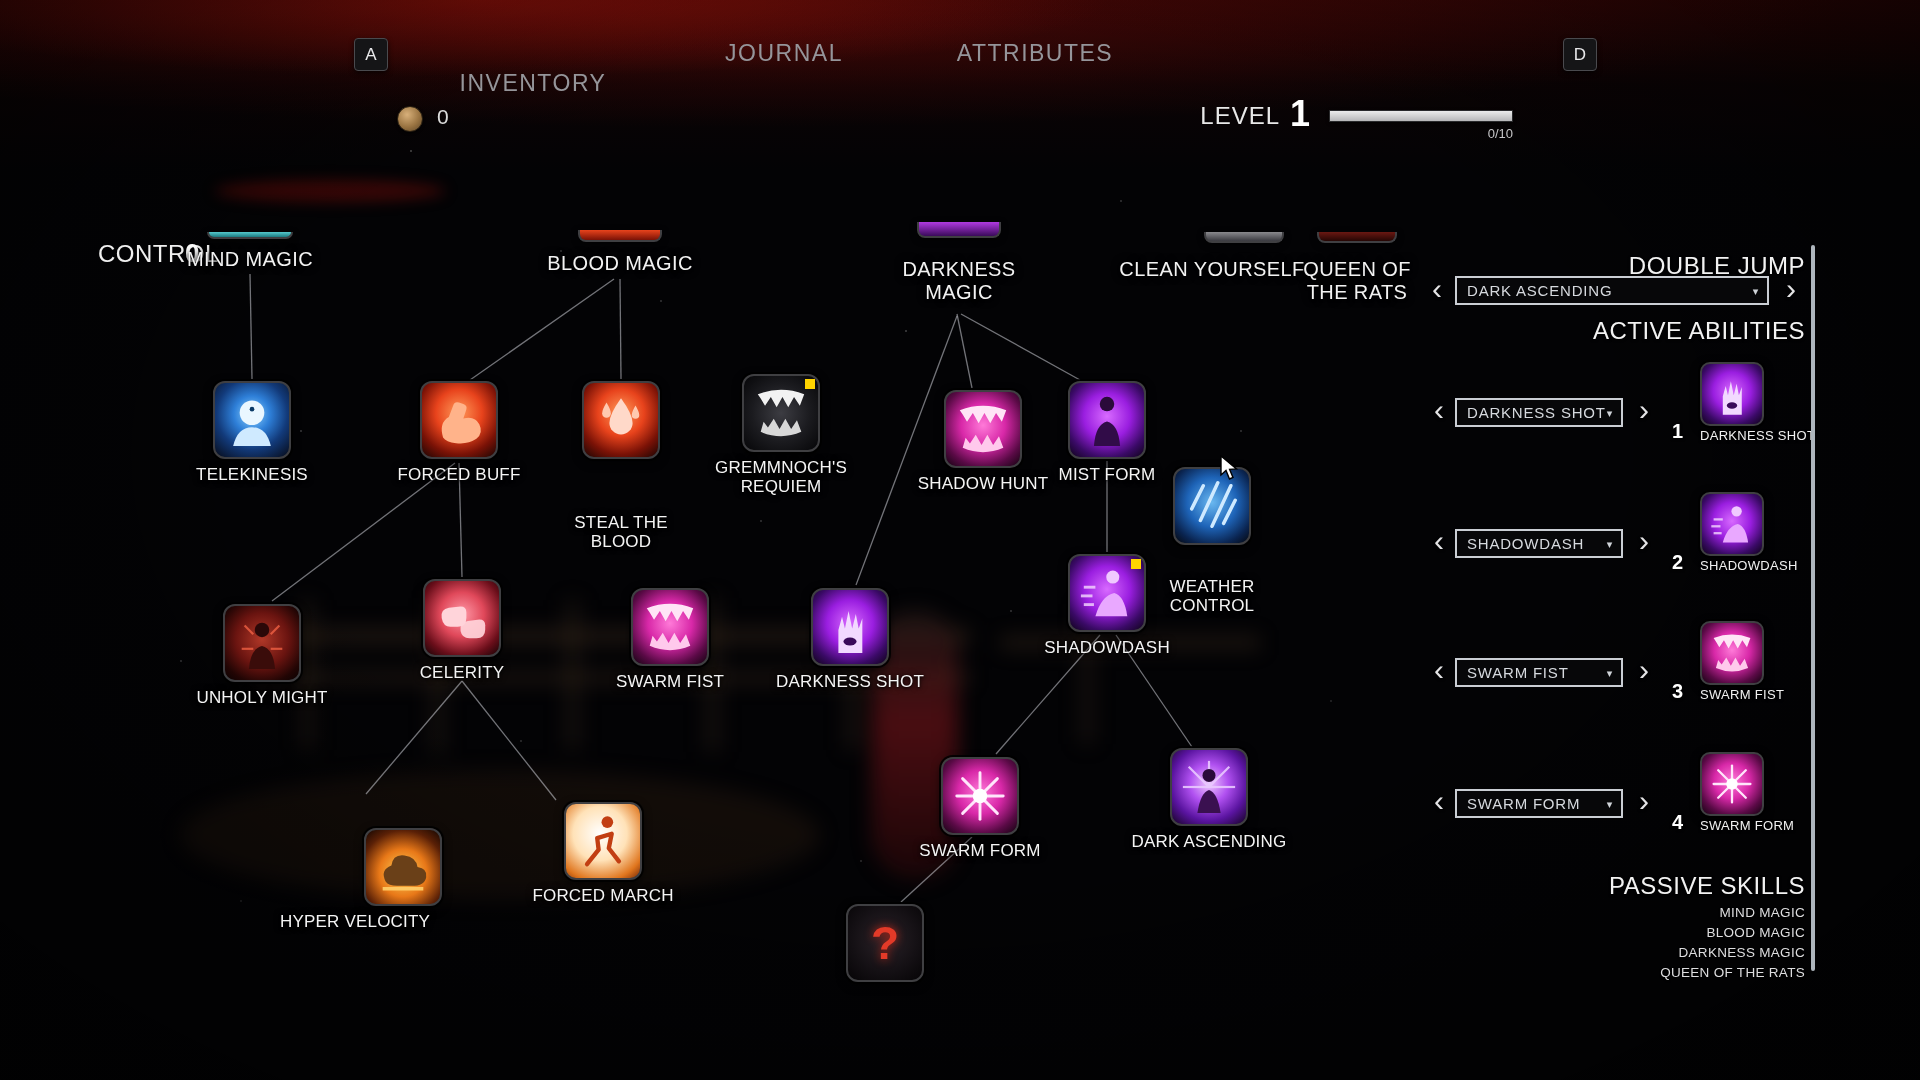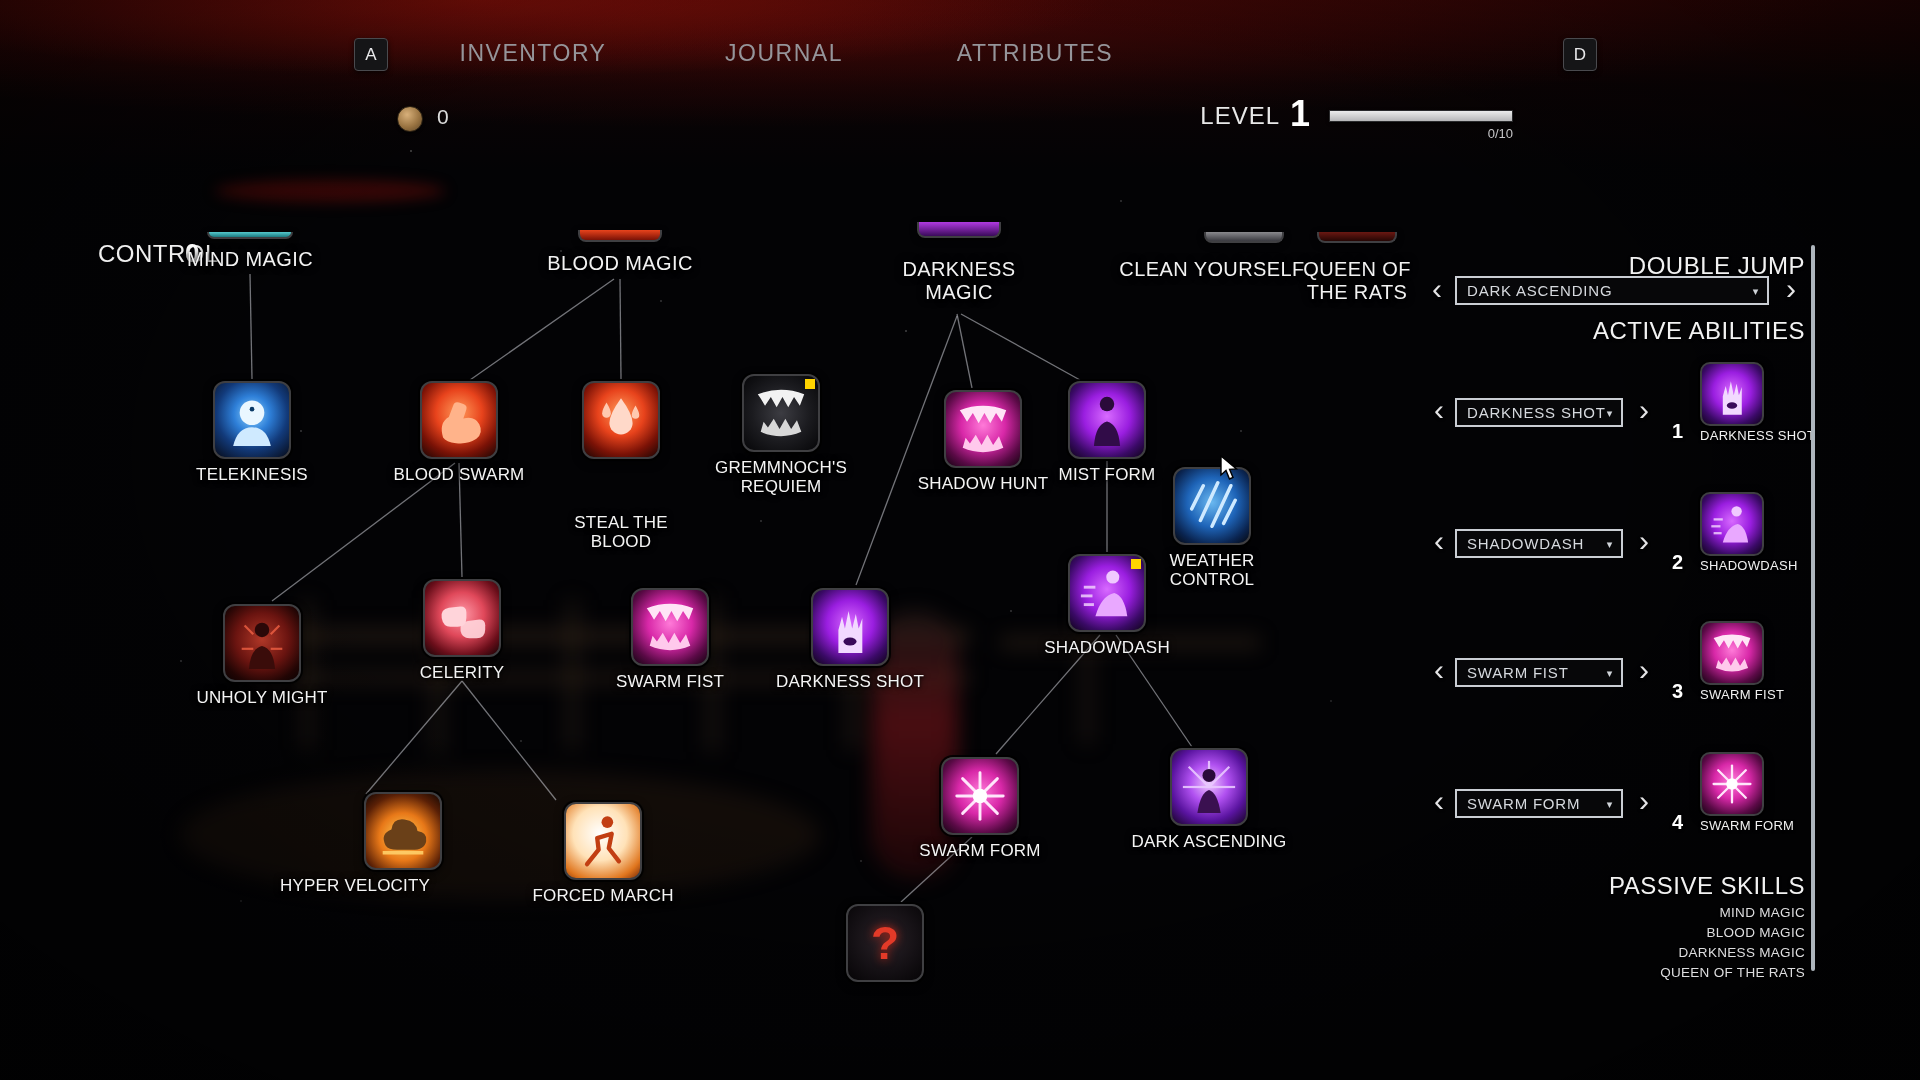--- a/index.html
+++ b/index.html
@@ -129,21 +129,21 @@
     <div class="post" style="left:1080px;top:604px;width:14px;height:140px;"></div>
     <div class="figure-blob"></div>
     <div class="floor-glow"></div>
   </div>
   <div class="snow"></div>
   <div class="vignette"></div>
 
   <div class="keycap" style="left:354px;">
     <span>A</span>
   </div>
-  <div class="tab" style="left:533px;">INVENTORY</div>
+  <div class="tab" style="left:533px;margin-top:30px;">INVENTORY</div>
   <div class="tab" style="left:784px;">JOURNAL</div>
   <div class="tab" style="left:1035px;">ATTRIBUTES</div>
   <div class="keycap" style="left:1563px;">
     <span>D</span>
   </div>
 
   <div class="coin"></div>
   <div class="coin-count">0</div>
   <div class="level-label">LEVEL</div>
   <div class="level-value">1</div>
@@ -197,21 +197,21 @@
     </div>
     <div class="nlabel">TELEKINESIS</div>
   </div>
 
   <div class="node" style="left:420px;top:381px;">
     <div class="icon ic-blood">
       <svg viewBox="0 0 40 40">
           <path d="M9 32 q-3-10 4-14 l3-8 q1-3 4-2 l3 1 q3 1 2 4 l-2 6 q8-2 11 4 q3 6-2 10 q-6 4-14 3 q-7-1-9-4z" fill="#ffb38a"></path>
         </svg>
     </div>
-    <div class="nlabel">BLOOD SWARM</div>
+    <div class="nlabel">FORCED BUFF</div>
   </div>
 
   <div class="node" style="left:582px;top:381px;">
     <div class="icon ic-blood">
       <svg viewBox="0 0 40 40">
           <path d="M20 5 q8 11 8 17 a8 8 0 1 1-16 0 q0-6 8-17z" fill="#ffd9c9"></path>
           <path d="M10 8 q3 5 3 7.5 a3 3 0 1 1-6 0 q0-2.5 3-7.5z" fill="#ffc9b0"></path>
           <path d="M30 10 q2.6 4.4 2.6 6.6 a2.6 2.6 0 1 1-5.2 0 q0-2.2 2.6-6.6z" fill="#ffc9b0"></path>
         </svg>
     </div>
@@ -253,21 +253,21 @@
     <div class="icon ic-rain">
       <svg viewBox="0 0 40 40">
           <g stroke="#cfeaff" stroke-width="2.4" stroke-linecap="round" fill="none">
             <path d="M14 6 L6 22"></path>
             <path d="M24 4 L12 30"></path>
             <path d="M33 6 L20 34"></path>
             <path d="M36 16 L28 32"></path>
           </g>
         </svg>
     </div>
-    <div class="nlabel" style="width:120px;">WEATHER CONTROL</div>
+    <div class="nlabel" style="width:120px;margin-top:26px;">WEATHER CONTROL</div>
   </div>
 
   <div class="node" style="left:1068px;top:554px;">
     <div class="icon ic-purple">
       <svg viewBox="0 0 40 40">
           <circle cx="24" cy="9" r="4.5" fill="#f0c9ff"></circle>
           <path d="M12 36 q4-14 13-16 q7 2 9 16z" fill="#e9a8ff"></path>
           <g stroke="#f5d9ff" stroke-width="2" opacity="0.8">
             <path d="M4 16 h8"></path>
             <path d="M2 22 h8"></path>
@@ -320,21 +320,21 @@
   <div class="node" style="left:811px;top:588px;">
     <div class="icon ic-purple">
       <svg viewBox="0 0 40 40">
           <path d="M12 38 V22 l2.5-9 2 8 2.5-12 2.5 12 2.5-10 2 10 2.5-7 V38z" fill="#f2d9ff"></path>
           <ellipse cx="20" cy="30" rx="4.5" ry="2.8" fill="#3a0a5a"></ellipse>
         </svg>
     </div>
     <div class="nlabel">DARKNESS SHOT</div>
   </div>
 
-  <div class="node" style="left:316px;top:792px;padding-left:48px;">
+  <div class="node" style="left:316px;top:828px;padding-left:48px;">
     <div class="icon ic-orange">
       <svg viewBox="0 0 40 40">
           <path d="M8 30 q-4-8 4-11 q1-8 9-7 q8 1 9 8 q7 1 6 7 q-1 6-10 6 h-10 q-6 0-8-3z" fill="#6a4018"></path>
           <path d="M6 35 h28" stroke="#ffcf6a" stroke-width="2.4" opacity="0.9"></path>
         </svg>
     </div>
     <div class="nlabel">HYPER VELOCITY</div>
   </div>
 
   <div class="node" style="left:564px;top:802px;">

